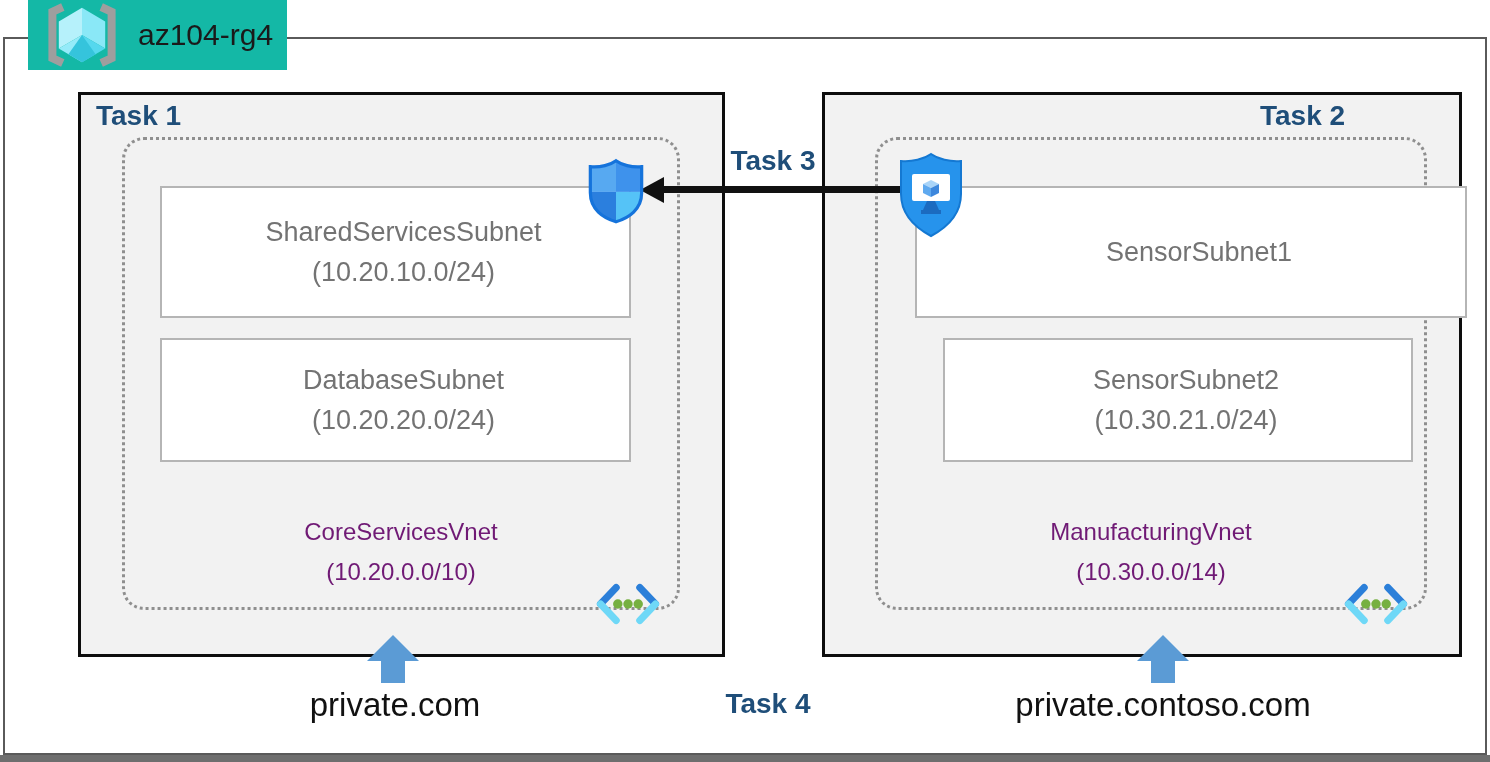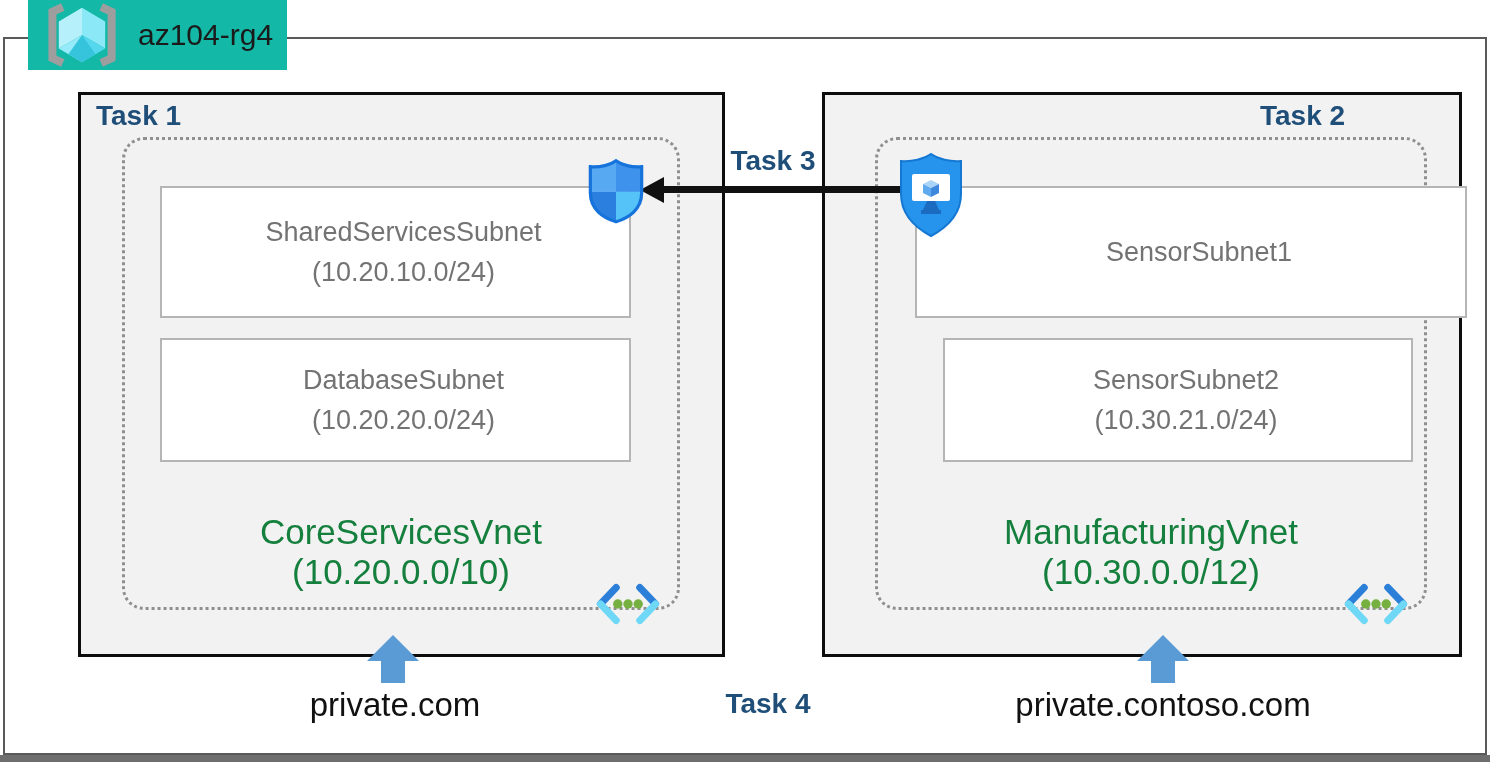--- a/index.html
+++ b/index.html
@@ -14,21 +14,21 @@
   .task-box{position:absolute;top:92px;height:565px;background:#f2f2f2;border:3px solid #0d0d0d;box-sizing:border-box;}
   .task-box.left{left:78px;width:647px;}
   .task-box.right{left:822px;width:640px;}
   .task-label{position:absolute;font-size:28px;font-weight:bold;color:#1F4E79;white-space:nowrap;}
   .dotted{position:absolute;border:3px dotted #8f8f8f;border-radius:22px;box-sizing:border-box;}
   .dotted.left{left:122px;top:137px;width:558px;height:473px;}
   .dotted.right{left:875px;top:137px;width:552px;height:473px;}
   .subnet{position:absolute;background:#ffffff;border:2px solid #b5b5b5;box-sizing:border-box;
           display:flex;flex-direction:column;align-items:center;justify-content:center;
           font-size:27px;color:#737373;line-height:40px;text-align:center;padding-left:16px;}
-  .vnet-label{position:absolute;font-size:35px;color:#15803d;line-height:40px;text-align:center;}
+  .vnet-label{position:absolute;font-size:24px;color:#701a75;line-height:40px;text-align:center;}
   .big-label{position:absolute;font-size:33px;color:#111;text-align:center;white-space:nowrap;}
   .icon-abs{position:absolute;}
   .arrow-shaft{position:absolute;left:664px;top:186px;width:236px;height:7px;background:#111;}
   .arrow-head{position:absolute;left:640px;top:177px;width:0;height:0;
               border-top:13px solid transparent;border-bottom:13px solid transparent;
               border-right:24px solid #111;}
 </style>
 </head>
 <body>
 
@@ -85,21 +85,21 @@
   <div class="subnet" style="left:915px;top:186px;width:552px;height:132px;">
     <div>SensorSubnet1</div>
   </div>
   <div class="subnet" style="left:915px;top:338px;width:470px;height:124px;margin-left:28px;">
     <div>SensorSubnet2</div>
     <div>(10.30.21.0/24)</div>
   </div>
 
   <div class="vnet-label" style="left:875px;top:512px;width:552px;">
     <div>ManufacturingVnet</div>
-    <div>(10.30.0.0/12)</div>
+    <div>(10.30.0.0/14)</div>
   </div>
 
   <svg class="icon-abs" style="left:1340px;top:582px;" width="72" height="44" viewBox="0 0 88 56">
     <line x1="29" y1="7" x2="9" y2="28" stroke="#2B7FD9" stroke-width="9" stroke-linecap="round"></line>
     <line x1="9" y1="28" x2="29" y2="49" stroke="#6FD8F7" stroke-width="9" stroke-linecap="round"></line>
     <line x1="59" y1="7" x2="79" y2="28" stroke="#2B7FD9" stroke-width="9" stroke-linecap="round"></line>
     <line x1="79" y1="28" x2="59" y2="49" stroke="#6FD8F7" stroke-width="9" stroke-linecap="round"></line>
     <circle cx="31" cy="28" r="6" fill="#76B041"></circle>
     <circle cx="44" cy="28" r="6" fill="#76B041"></circle>
     <circle cx="57" cy="28" r="6" fill="#76B041"></circle>

